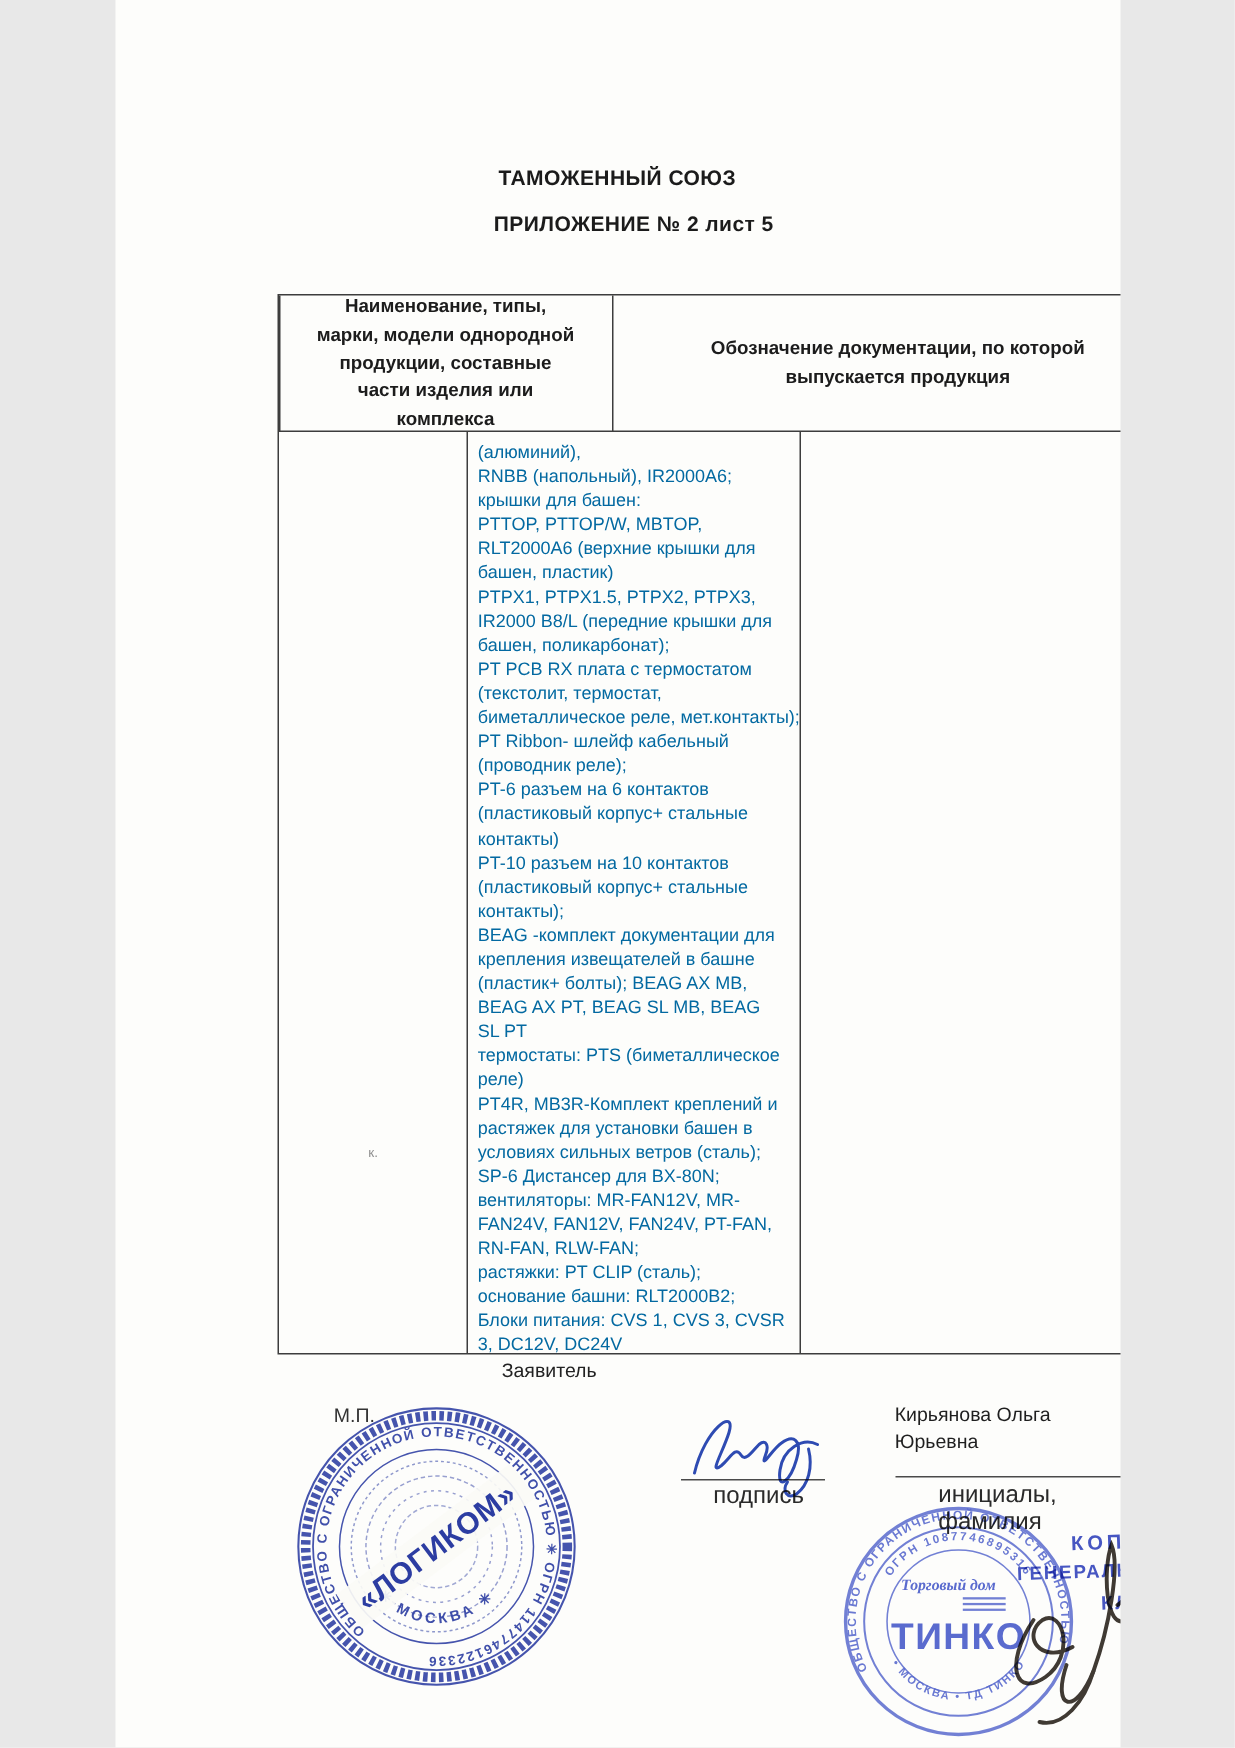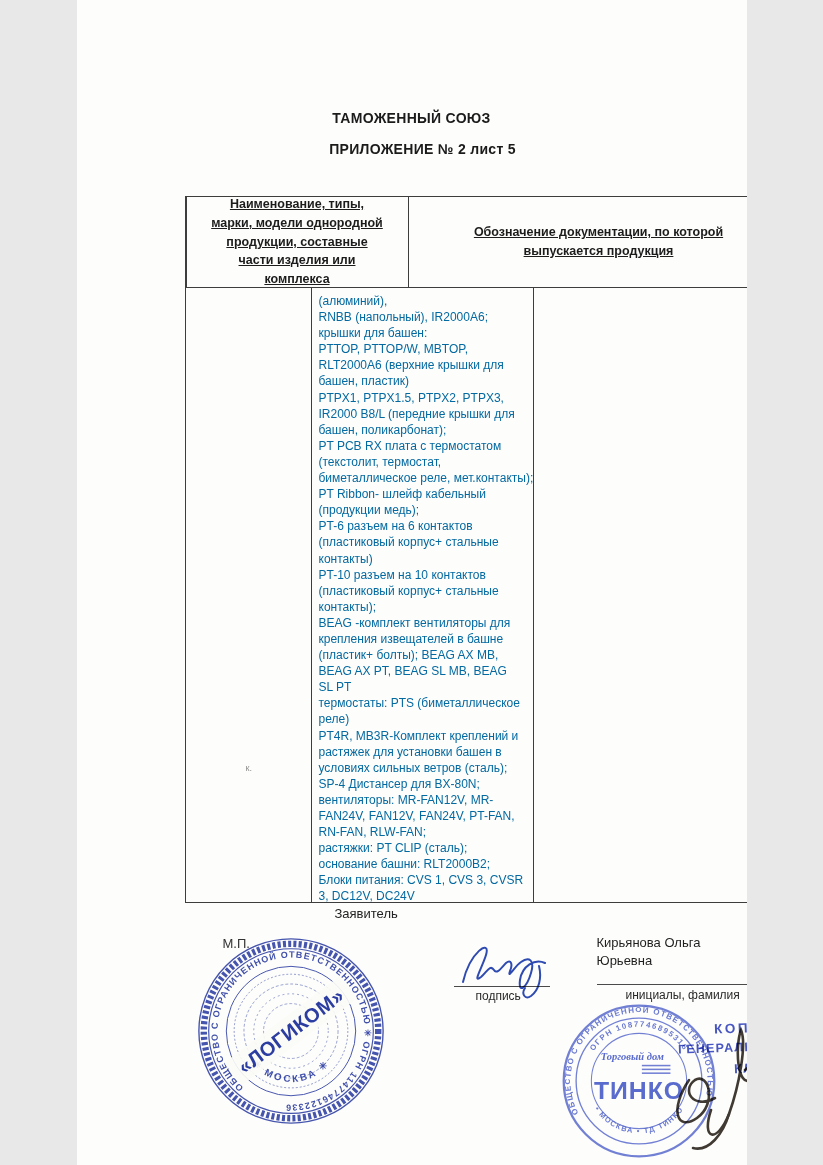--- a/index.html
+++ b/index.html
@@ -11,28 +11,28 @@
 
   
   .tbl{position:absolute;left:108px;top:196px;width:605px;border:1.6px solid #3d3d3d;box-sizing:border-box;}
   .trow{display:flex;}
   .cell{box-sizing:border-box;}
   .c1{width:125px;}
   .c2{width:222px;border-left:1.6px solid #3d3d3d;}
   .c3{flex:1;border-left:1.6px solid #3d3d3d;}
   .thead .cell{height:91px;display:flex;align-items:center;justify-content:center;
        text-align:center;font-weight:bold;font-size:12.5px;line-height:1.5;padding:2px 24px;
-       border-bottom:1.6px solid #3d3d3d;text-decoration:underline;}
+       border-bottom:1.6px solid #3d3d3d;}
   .tbody .cell{height:614px;}
   .tbody .c2{padding:5px 4px 0 7px;font-size:12px;line-height:16.1px;color:#0369a1;}
   .tline{white-space:nowrap;}
 
   
   .lbl{position:absolute;font-size:13px;color:#222;text-align:right;}
-  .small-lbl{position:absolute;font-size:12px;color:#2a2a2a;}
+  .small-lbl{position:absolute;font-size:16px;color:#2a2a2a;}
   .sigline{position:absolute;height:0;border-top:1.3px solid #4a4a4a;}
   .nameblock{position:absolute;text-align:left;font-size:13px;line-height:18px;color:#1f1f1f;}
 
   
   .stamp{position:absolute;mix-blend-mode:multiply;}
   .verif{position:absolute;font-weight:bold;color:#4757c5;transform:rotate(-2deg);
          white-space:nowrap;mix-blend-mode:multiply;}
   #verif1{left:637px;top:1019px;font-size:13.5px;letter-spacing:2.5px;word-spacing:18px;}
   #verif2{left:601px;top:1039px;font-size:12.5px;letter-spacing:1.2px;word-spacing:10px;}
   #verif3{left:657px;top:1059px;font-size:13px;letter-spacing:1.5px;}
@@ -60,38 +60,38 @@
           <div class="tline">PTTOP, PTTOP/W, MBTOP,</div>
           <div class="tline">RLT2000A6 (верхние крышки для</div>
           <div class="tline">башен, пластик)</div>
           <div class="tline">PTPX1, PTPX1.5, PTPX2, PTPX3,</div>
           <div class="tline">IR2000 B8/L (передние крышки для</div>
           <div class="tline">башен, поликарбонат);</div>
           <div class="tline">PT PCB RX плата с термостатом</div>
           <div class="tline">(текстолит, термостат,</div>
           <div class="tline">биметаллическое реле, мет.контакты);</div>
           <div class="tline">PT Ribbon- шлейф кабельный</div>
-          <div class="tline">(продукции медь);</div>
+          <div class="tline">(проводник реле);</div>
           <div class="tline">PT-6 разъем на 6 контактов</div>
           <div class="tline">(пластиковый корпус+ стальные</div>
           <div class="tline">контакты)</div>
           <div class="tline">PT-10 разъем на 10 контактов</div>
           <div class="tline">(пластиковый корпус+ стальные</div>
           <div class="tline">контакты);</div>
-          <div class="tline">BEAG -комплект вентиляторы для</div>
+          <div class="tline">BEAG -комплект документации для</div>
           <div class="tline">крепления извещателей в башне</div>
           <div class="tline">(пластик+ болты); BEAG AX MB,</div>
           <div class="tline">BEAG AX PT, BEAG SL MB, BEAG</div>
           <div class="tline">SL PT</div>
           <div class="tline">термостаты: PTS (биметаллическое</div>
           <div class="tline">реле)</div>
           <div class="tline">PT4R, MB3R-Комплект креплений и</div>
           <div class="tline">растяжек для установки башен в</div>
           <div class="tline">условиях сильных ветров (сталь);</div>
-          <div class="tline">SP-4 Дистансер для BX-80N;</div>
+          <div class="tline">SP-6 Дистансер для BX-80N;</div>
           <div class="tline">вентиляторы: MR-FAN12V, MR-</div>
           <div class="tline">FAN24V, FAN12V, FAN24V, PT-FAN,</div>
           <div class="tline">RN-FAN, RLW-FAN;</div>
           <div class="tline">растяжки: PT CLIP (сталь);</div>
           <div class="tline">основание башни: RLT2000B2;</div>
           <div class="tline">Блоки питания: CVS 1, CVS 3, CVSR</div>
           <div class="tline">3, DC12V, DC24V</div>
         </div>
       <div class="cell c3"></div>
     </div>

